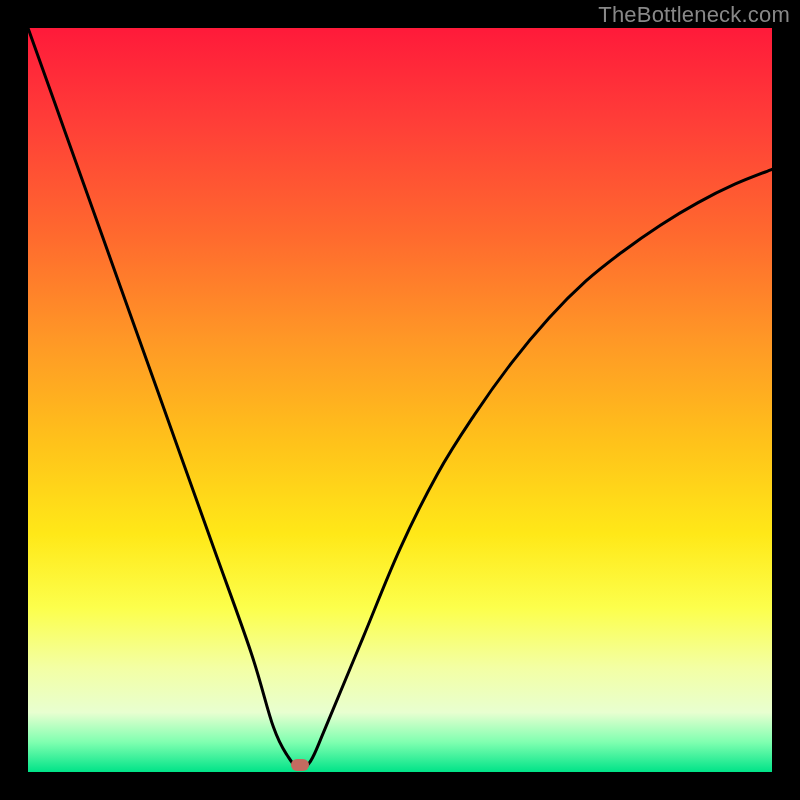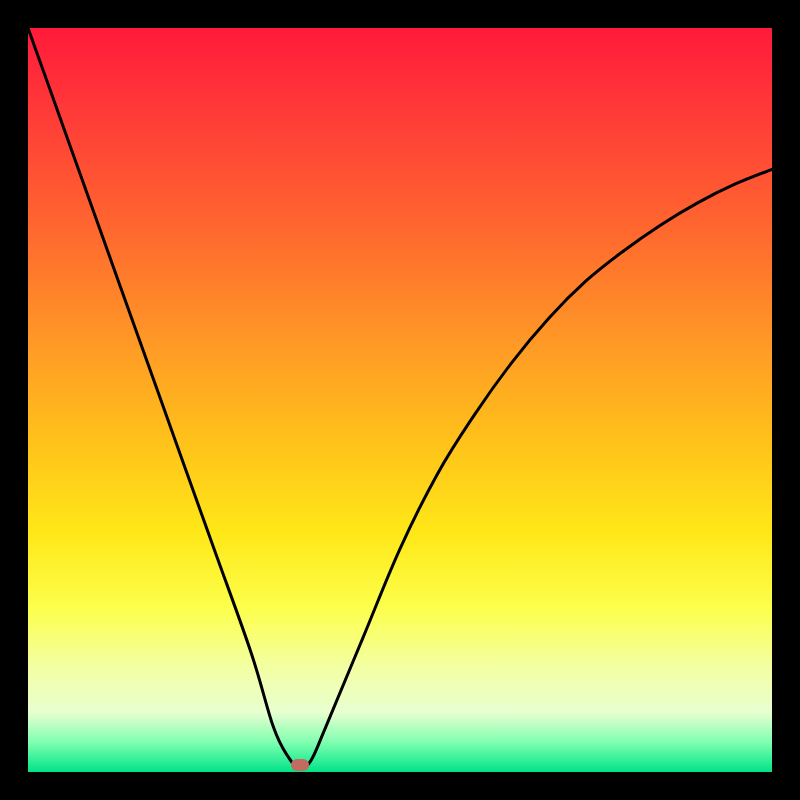--- a/index.html
+++ b/index.html
@@ -55,20 +55,21 @@
     background: #c36b60;
     border-radius: 6px / 6px;
     transform: translate(-50%, -50%);
     z-index: 30;
   }
 </style>
 </head>
 <body>
 
 <div class="outer">
+  <div class="watermark">TheBottleneck.com</div>
 
   <div class="plot-area">
     <svg class="curve" viewBox="0 0 744 744" preserveAspectRatio="none">
       <path id="curve-path" fill="none" stroke="#000" stroke-width="3" stroke-linecap="round" stroke-linejoin="round" d="M 0.00 0.00 C 6.70 18.75, 23.81 66.66, 37.20 104.16 C 50.59 141.66, 61.01 170.82, 74.40 208.32 C 87.79 245.82, 98.21 274.98, 111.60 312.48 C 124.99 349.98, 135.41 379.14, 148.80 416.64 C 162.19 454.14, 172.61 483.30, 186.00 520.80 C 199.39 558.30, 212.49 592.82, 223.20 624.96 C 233.91 657.10, 238.82 680.61, 245.52 699.36 C 252.22 718.11, 255.71 721.75, 260.40 729.12 C 265.09 736.49, 267.54 739.61, 271.56 740.28 C 275.58 740.95, 278.03 740.21, 282.72 732.84 C 287.41 725.47, 288.23 721.46, 297.60 699.36 C 306.97 677.26, 321.41 642.22, 334.80 610.08 C 348.19 577.94, 358.61 550.26, 372.00 520.80 C 385.39 491.34, 395.81 470.51, 409.20 446.40 C 422.59 422.29, 433.01 406.97, 446.40 386.88 C 459.79 366.79, 470.21 352.21, 483.60 334.80 C 496.99 317.39, 507.41 304.89, 520.80 290.16 C 534.19 275.43, 544.61 265.01, 558.00 252.96 C 571.39 240.91, 581.81 233.24, 595.20 223.20 C 608.59 213.16, 619.01 205.86, 632.40 197.16 C 645.79 188.46, 656.21 182.21, 669.60 174.84 C 682.99 167.47, 693.41 162.27, 706.80 156.24 C 720.19 150.21, 737.30 144.04, 744.00 141.36"></path>
     </svg>
     <div class="marker" id="marker" style="left: 271.56px; top: 736.56px;"></div>
   </div>
 </div>
 
 </body></html>

